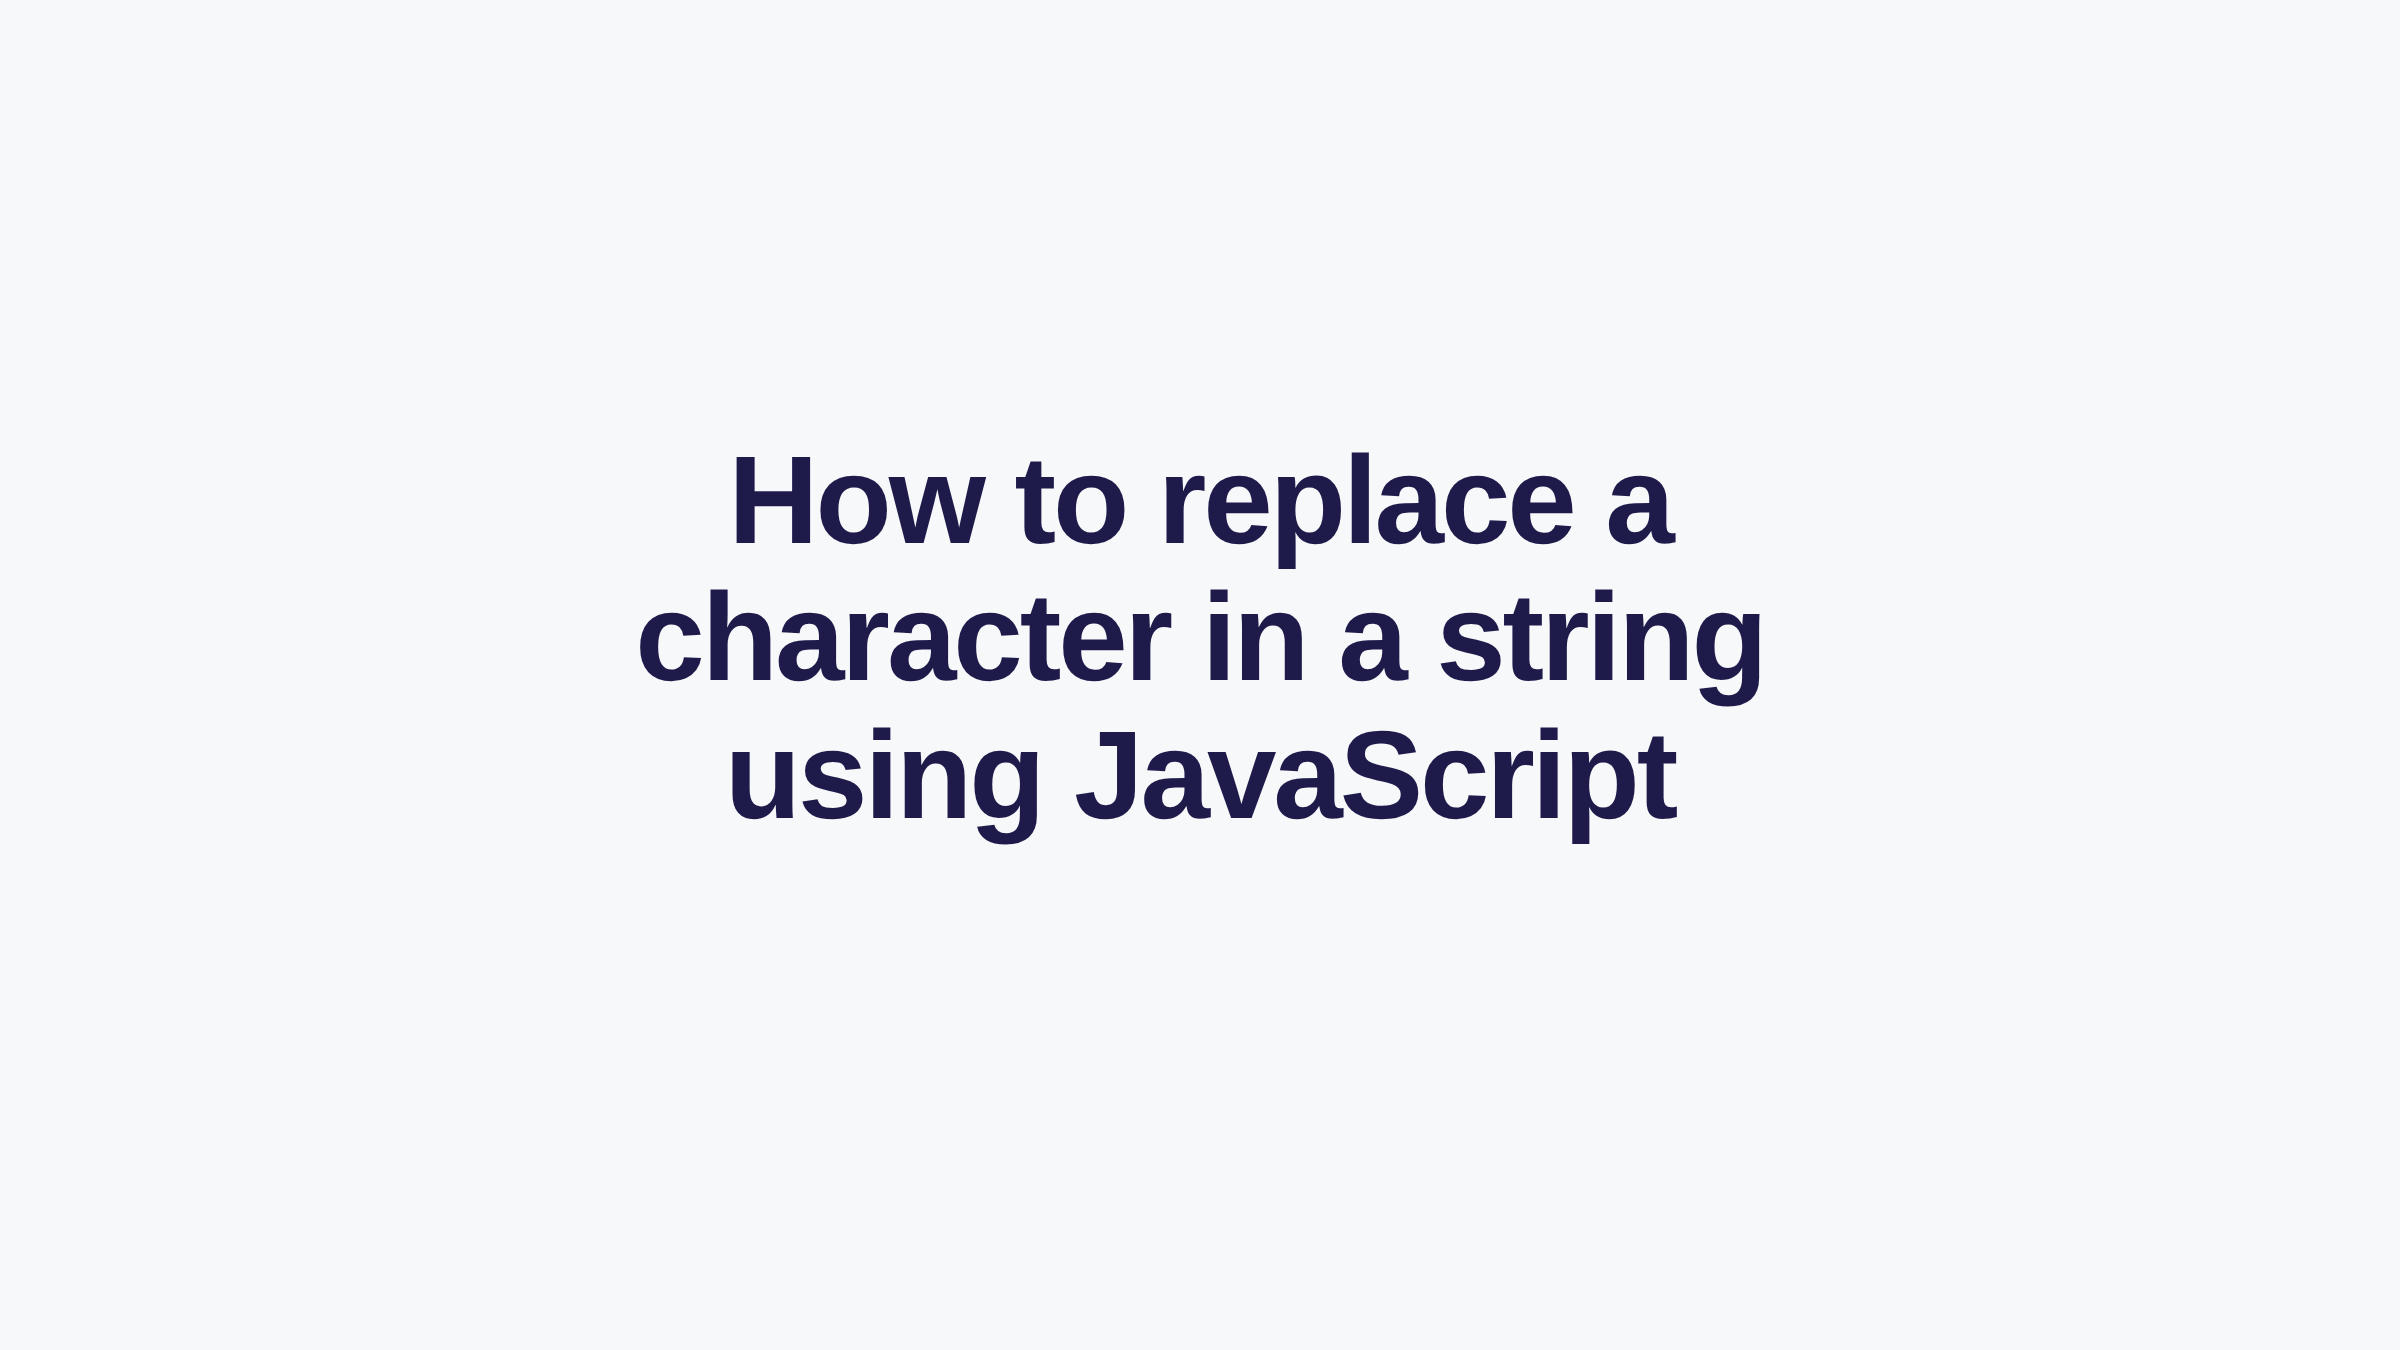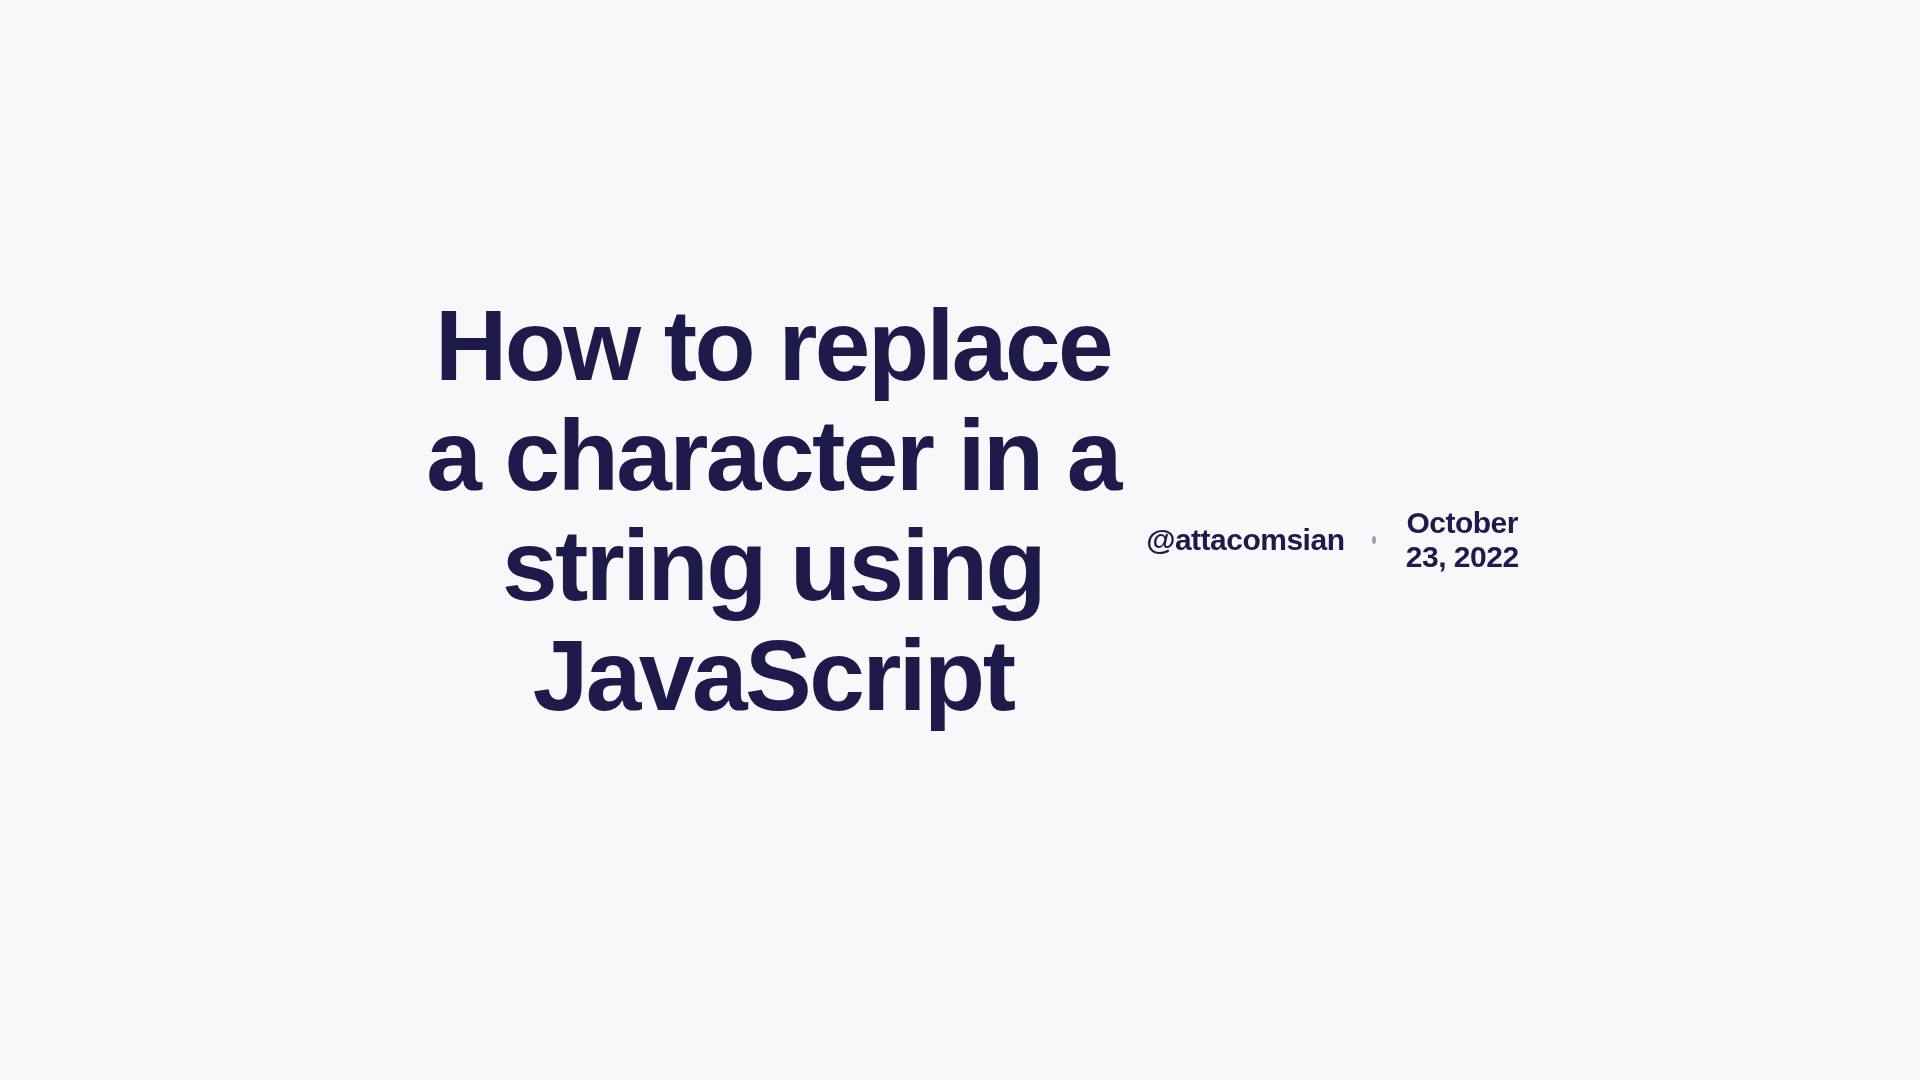--- a/index.html
+++ b/index.html
@@ -15,21 +15,21 @@
       font-family: -apple-system, BlinkMacSystemFont, "Segoe UI", Helvetica, Arial, sans-serif;
       display: flex;
       flex-direction: column;
       justify-content: center;
       align-items: center;
       overflow: hidden;
     }
     
     .container {
       display: flex;
-      flex-direction: row;
+      flex-direction: column;
       align-items: center;
       text-align: center;
       max-width: 1200px;
       padding: 0 40px;
     }
     
     .title {
       color: #1e1b4b;
       font-size: 100px;
       font-weight: 800;
@@ -53,18 +53,13 @@
       height: 8px;
       background-color: #9ca3af;
       border-radius: 50%;
     }
   </style>
 </head>
 <body>
 
 <div class="container">
   <h1 class="title">How to replace a character in a string using JavaScript</h1>
-  <div class="meta">
-    <span>@attacomsian</span>
-    <span class="separator"></span>
-    <span>October 23, 2022</span>
-  </div>
 </div>
 
 </body></html>

